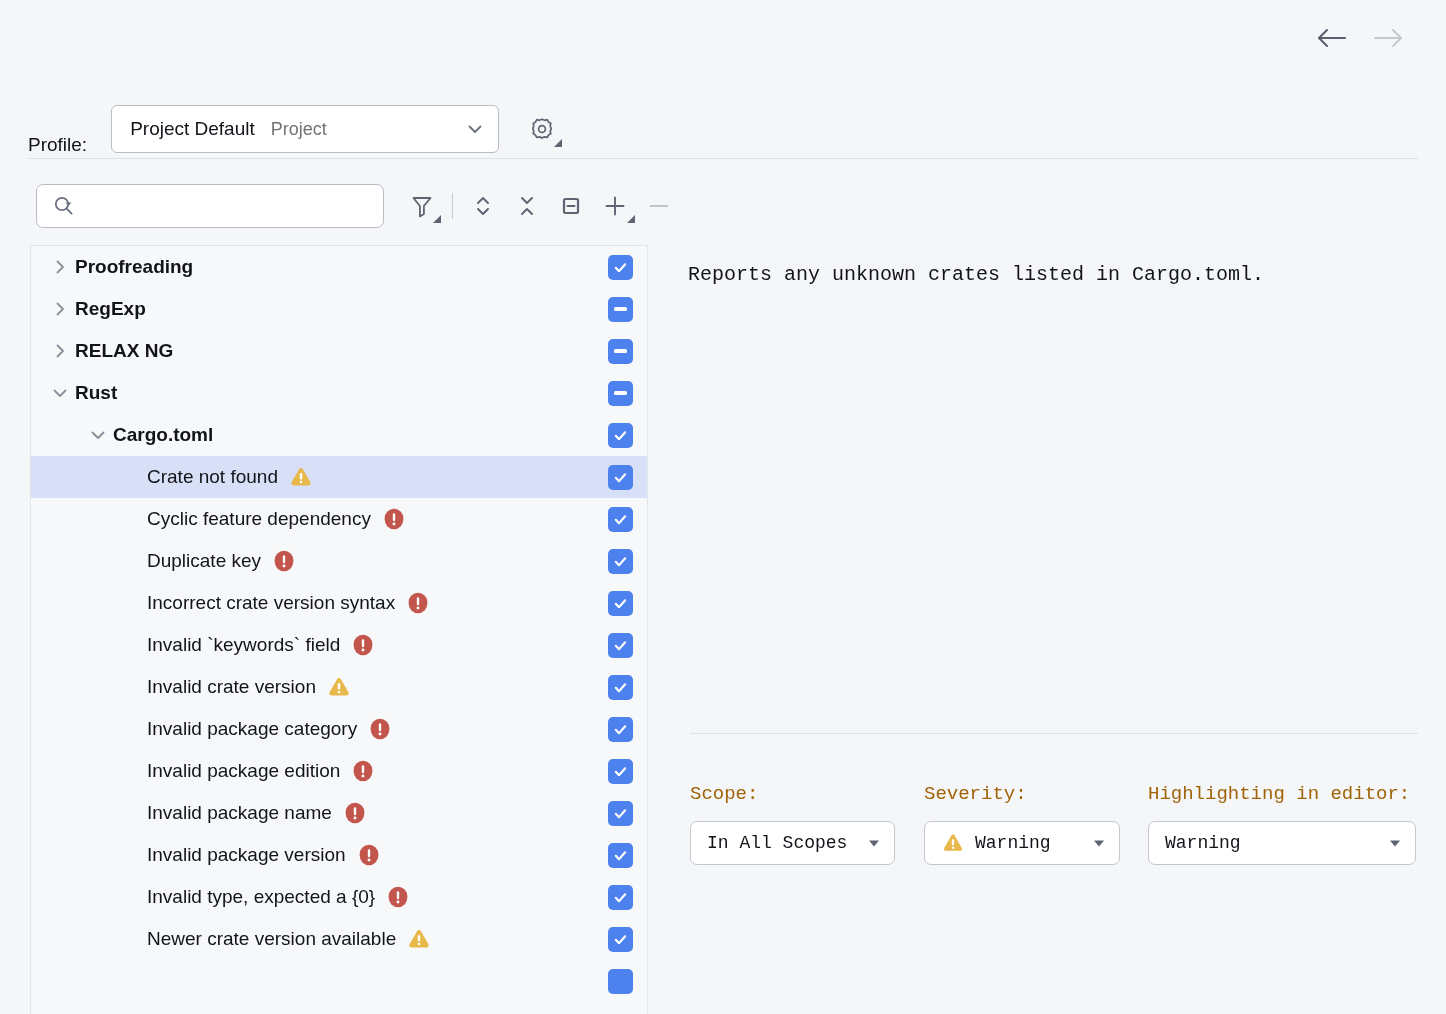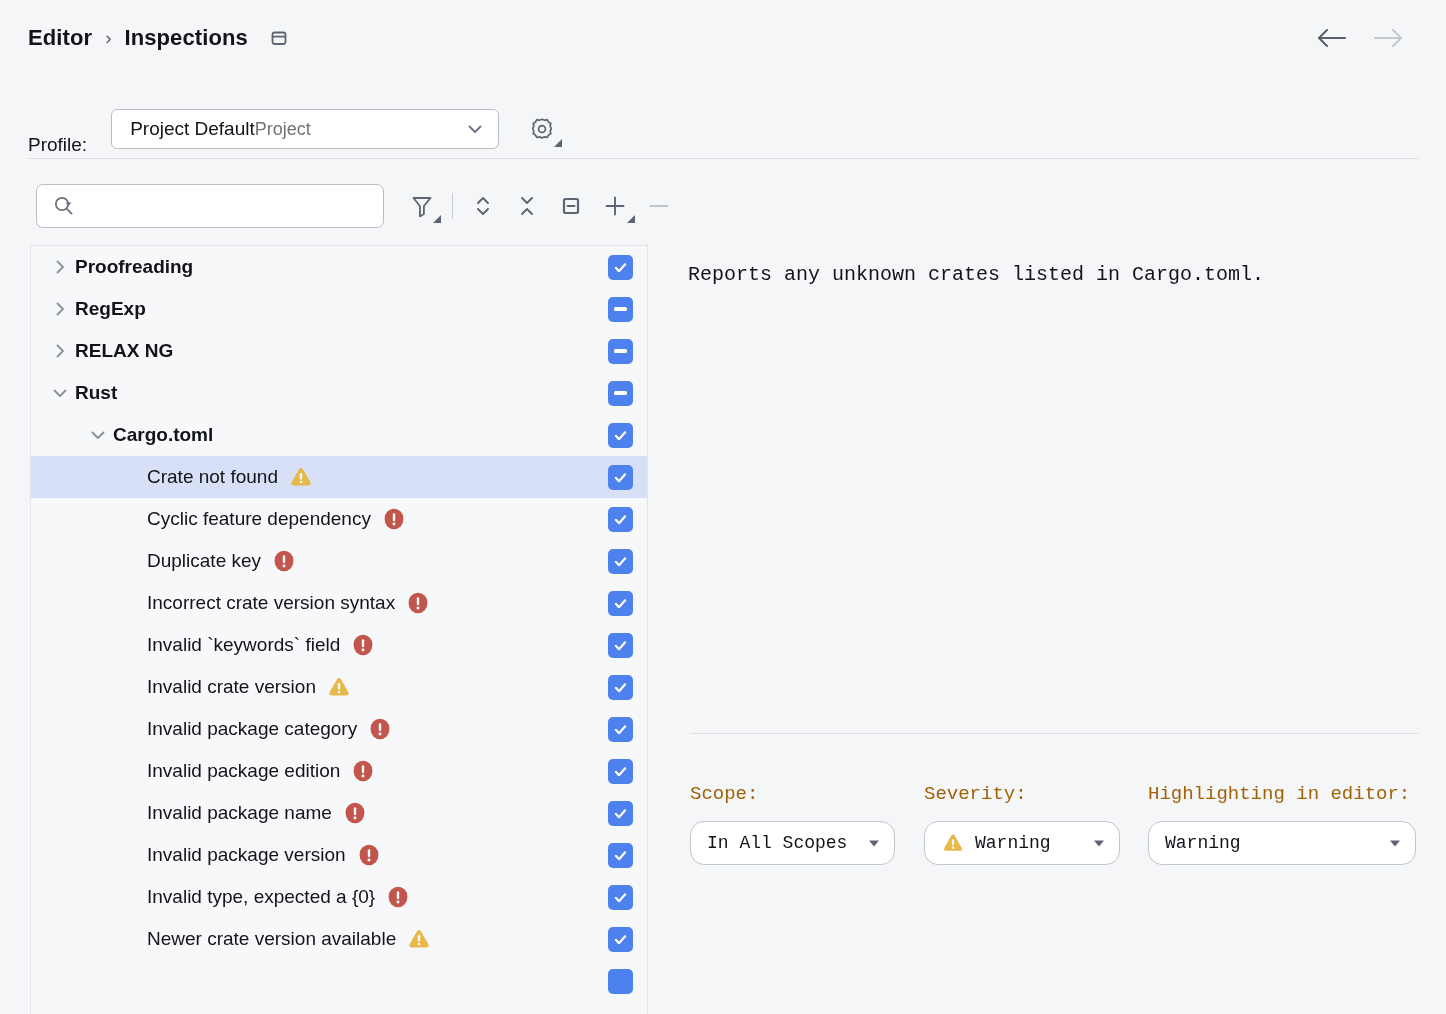--- a/index.html
+++ b/index.html
@@ -35,27 +35,28 @@
   }
   .nav-btn { width: 36px; height: 32px; display: flex; align-items: center; justify-content: center; }
 
   
   .profile-row {
     position: absolute; left: 28px; top: 105px;
     display: flex; align-items: center; height: 48px;
   }
   .profile-label { font-size: 19px; color: #12141A; margin-right: 24px; margin-top: 32px; }
   .profile-combo {
-    width: 388px; height: 40px;
+    width: 388px; height: 48px;
     background: #FFFFFF;
     border: 1px solid #B9BDC6;
     border-radius: 6px;
     display: flex; align-items: center;
     padding: 0 12px 0 18px;
     position: relative;
+    gap: 16px;
   }
   .profile-combo .val { font-size: 19px; color: #12141A; }
   .profile-combo .sub { font-size: 18px; color: #737373; }
   .profile-combo .chev { margin-left: auto; }
   .gear-wrap {
     margin-left: 26px; width: 34px; height: 34px;
     display: flex; align-items: center; justify-content: center;
     position: relative;
   }
 
@@ -149,52 +150,41 @@
   .opts {
     position: absolute; left: 42px; top: 527px;
     display: flex; align-items: flex-start; gap: 0;
   }
   .opt-col { display: flex; flex-direction: column; }
   .opt-label { font-size: 19px; color: #a16207; margin-bottom: 16px; }
   .opt-combo {
     height: 44px;
     background: #FFFFFF;
     border: 1px solid #C2C6CE;
-    border-radius: 14px;
+    border-radius: 7px;
     display: flex; align-items: center;
     padding: 0 12px 0 16px;
     gap: 10px;
   }
   .opt-combo .txt { font-size: 18px; color: #12141A; white-space: nowrap; }
   .opt-scope { width: 205px; }
   .opt-scope .txt { margin-right: auto; }
   .opt-sev { width: 196px; }
   .opt-sev .txt { margin-right: auto; }
   .opt-hl { width: 268px; }
   .opt-hl .txt { margin-right: auto; }
   .col-gap-a { width: 29px; }
   .col-gap-b { width: 28px; }
   svg { display: block; }
 </style>
 </head>
 <body>
 
 <div class="page">
 
-  <div class="breadcrumb">
-    <span class="crumb">Editor</span>
-    <span class="crumb-sep">›</span>
-    <span class="crumb">Inspections</span>
-    <span class="panel-icon">
-      <svg width="24" height="24" viewBox="0 0 24 24" fill="none">
-        <rect x="5.5" y="6.5" width="13" height="11.5" rx="2.2" stroke="#5E6472" stroke-width="1.8"></rect>
-        <path d="M5.8 10.6h12.5" stroke="#5E6472" stroke-width="1.8"></path>
-      </svg>
-    </span>
-  </div>
 
   <div class="nav-arrows">
     <span class="nav-btn">
       <svg width="34" height="26" viewBox="0 0 34 26" fill="none">
         <path d="M4 13h26" stroke="#5B6070" stroke-width="2.1" stroke-linecap="round"></path>
         <path d="M12 5 4 13l8 8" stroke="#5B6070" stroke-width="2.1" stroke-linecap="round" stroke-linejoin="round"></path>
       </svg>
     </span>
     <span class="nav-btn">
       <svg width="34" height="26" viewBox="0 0 34 26" fill="none">

